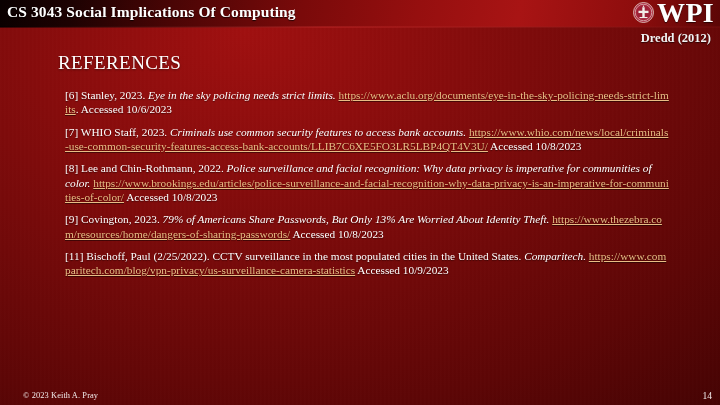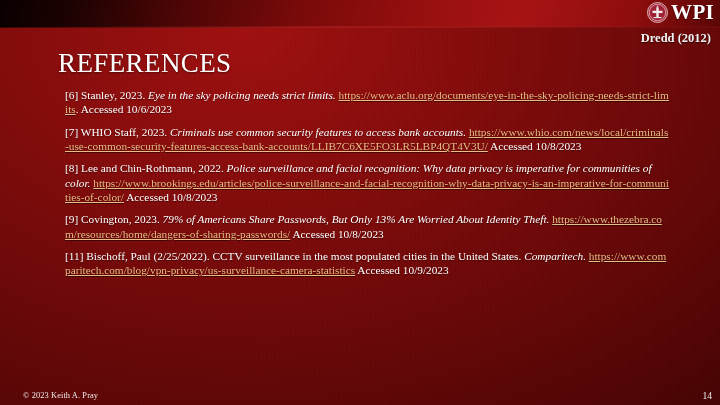--- a/index.html
+++ b/index.html
@@ -85,21 +85,21 @@
     gap: 3px;
     z-index: 7;
   }
   .wpi-seal {
     width: 21px;
     height: 21px;
     display: block;
   }
   .wpi-word {
     font-family: "Liberation Serif", serif;
-    font-size: 21px;
+    font-size: 28px;
     font-weight: bold;
     color: #ffffff;
     line-height: 21px;
     letter-spacing: .3px;
     text-shadow: 0 1px 1px rgba(0,0,0,.6);
   }
 
   
   .film-caption {
     position: absolute;
@@ -112,21 +112,21 @@
     text-shadow: 0 1px 1px rgba(0,0,0,.6);
     z-index: 4;
   }
 
   
   .slide-title {
     position: absolute;
     left: 58px;
     top: 48px;
     font-family: "Liberation Serif", serif;
-    font-size: 27px;
+    font-size: 19px;
     font-weight: normal;
     color: #ffffff;
     letter-spacing: .4px;
     line-height: 30px;
     text-shadow: 0 1px 2px rgba(0,0,0,.45);
     z-index: 4;
   }
 
   
   .refs {
@@ -187,20 +187,21 @@
   }
 </style>
 </head>
 <body>
 
 <div class="slide">
 
   <div class="header-band"></div>
   <div class="header-band-edge"></div>
 
+  <div class="course-title">CS 3043 Social Implications Of Computing</div>
 
   <div class="wpi-lockup">
     <span class="wpi-seal-wrap">
       <svg class="wpi-seal" viewBox="0 0 42 42" xmlns="http://www.w3.org/2000/svg">
         <circle cx="21" cy="21" r="20" fill="#a8243a"></circle>
         <circle cx="21" cy="21" r="20" fill="none" stroke="#e7dcd4" stroke-width="1.6"></circle>
         <circle cx="21" cy="21" r="16.5" fill="none" stroke="#f0e7e0" stroke-width="1.2"></circle>
         <circle cx="21" cy="21" r="13" fill="#9d2036"></circle>
         <rect x="18.6" y="10.5" width="4.8" height="21" fill="#f2ece8"></rect>
         <rect x="11" y="17.5" width="20" height="4.6" fill="#f2ece8"></rect>

